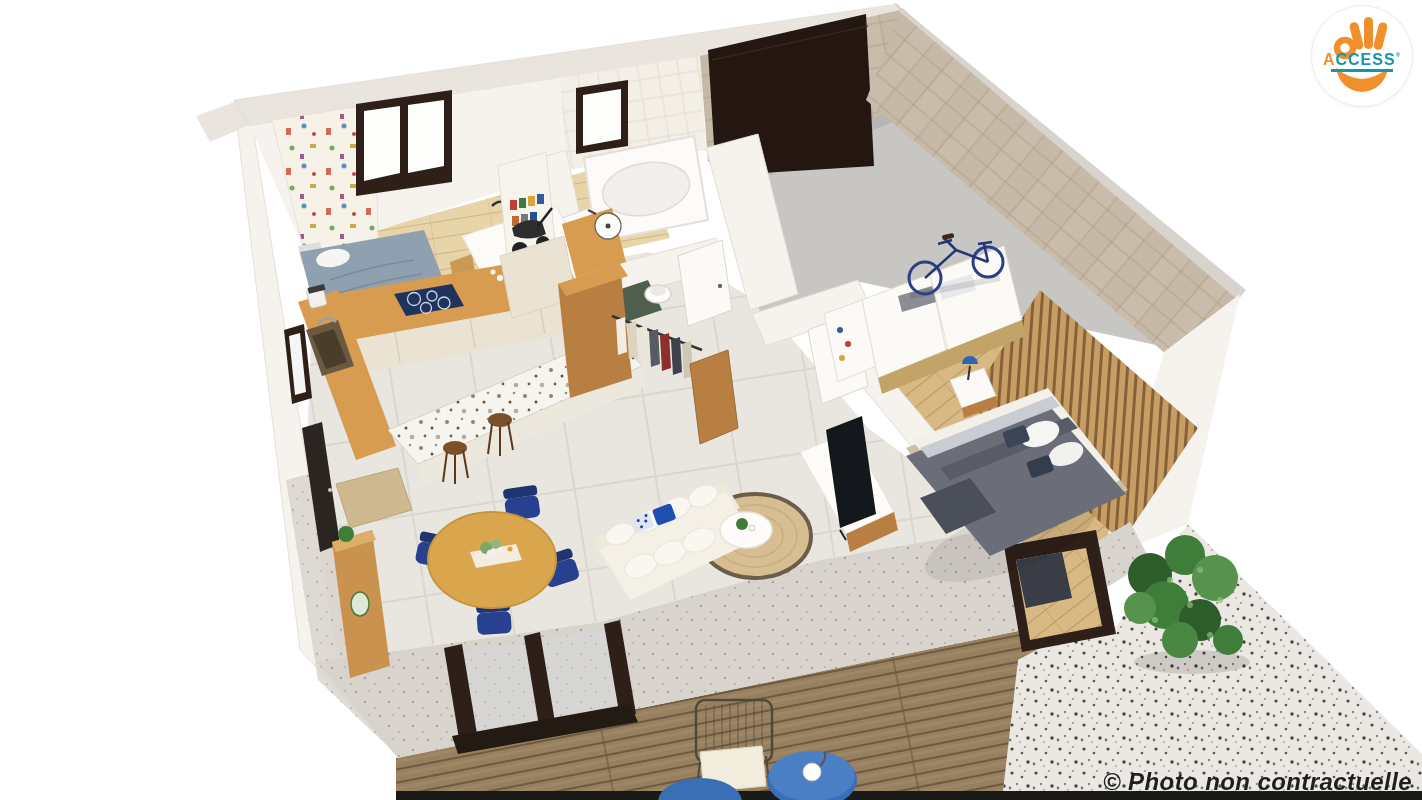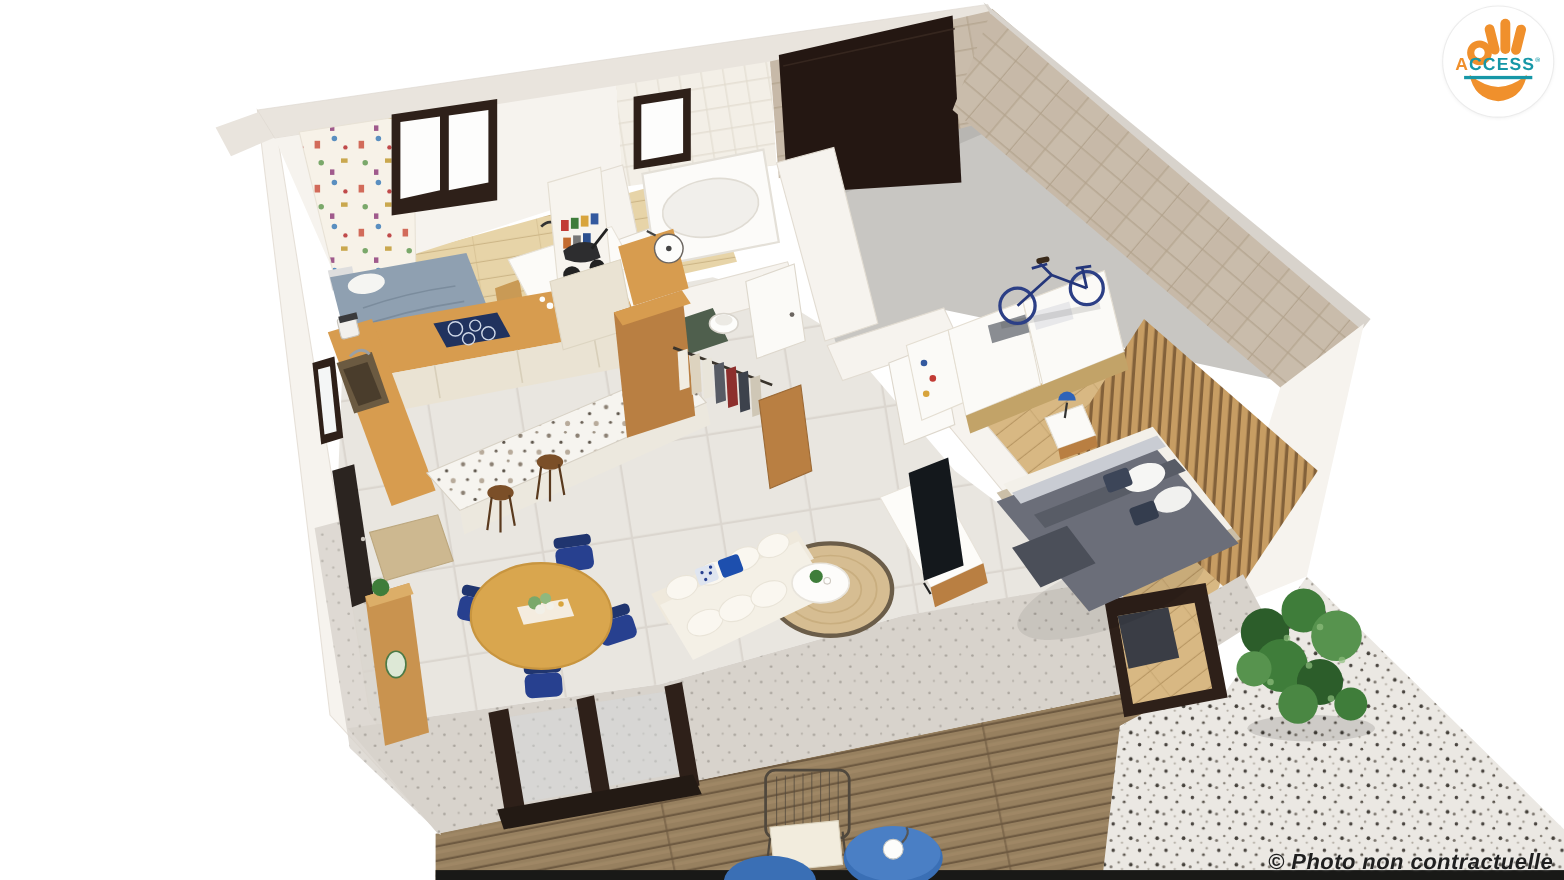--- a/index.html
+++ b/index.html
@@ -6,21 +6,21 @@
   .stage{position:relative;width:1422px;height:800px;overflow:hidden;background:var(--bg,#fff);}
   .stage svg{position:absolute;left:0;top:0;}
   .logo{position:absolute;top:6px;right:10px;width:100px;height:100px;border-radius:50%;
         background:var(--logo-circle,#fff);box-shadow:0 0 0 1px #ececec,0 1px 4px rgba(0,0,0,.08);}
   .logo svg{position:absolute;left:0;top:0;}
   .logo-text{position:absolute;left:0;top:46px;width:100%;text-align:center;
              font-weight:800;font-size:16px;letter-spacing:1px;color:var(--logo-teal,#1697a7);line-height:1;}
   .logo-text .accent{color:var(--logo-orange,#f0902c);}
   .logo-text sup{font-size:6px;vertical-align:top;}
   .logo-underline{position:absolute;left:19px;top:63px;width:62px;height:2.5px;background:var(--logo-teal,#1697a7);}
-  .watermark{position:absolute;right:10px;bottom:4px;font-style:italic;font-weight:700;font-size:20px;
+  .watermark{position:absolute;right:10px;bottom:4px;font-style:italic;font-weight:700;font-size:24px;
              color:var(--watermark-color,#1f1f1f);letter-spacing:.4px;
              text-shadow:0 0 3px rgba(255,255,255,.55);}
 </style>
 </head>
 <body>
 
 <div class="stage">
 <svg width="1422" height="800" viewBox="0 0 1422 800">
   <defs>
     <pattern id="patGravel" width="24" height="24" patternUnits="userSpaceOnUse">

